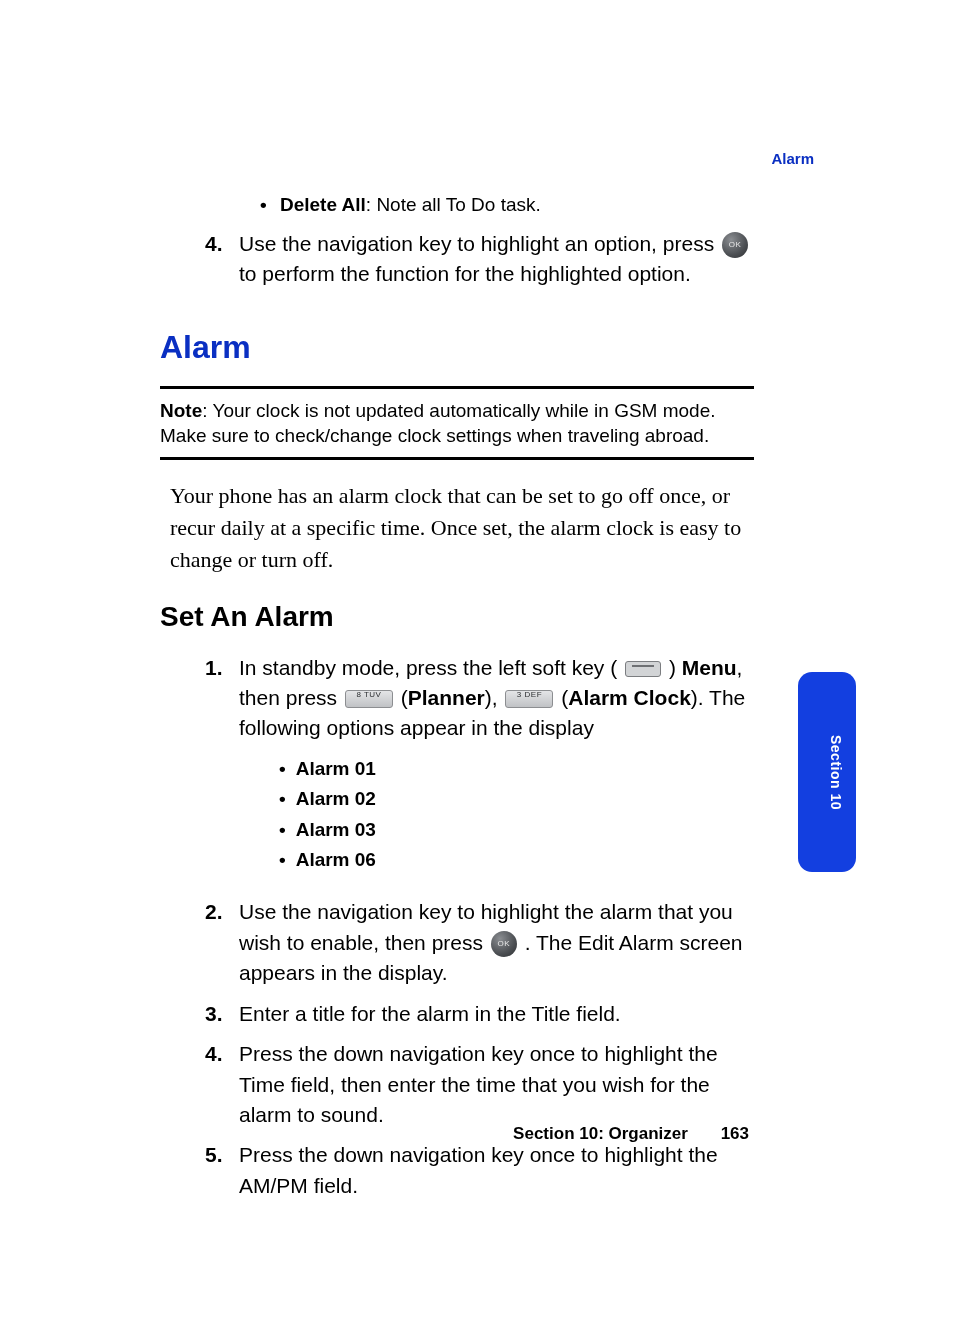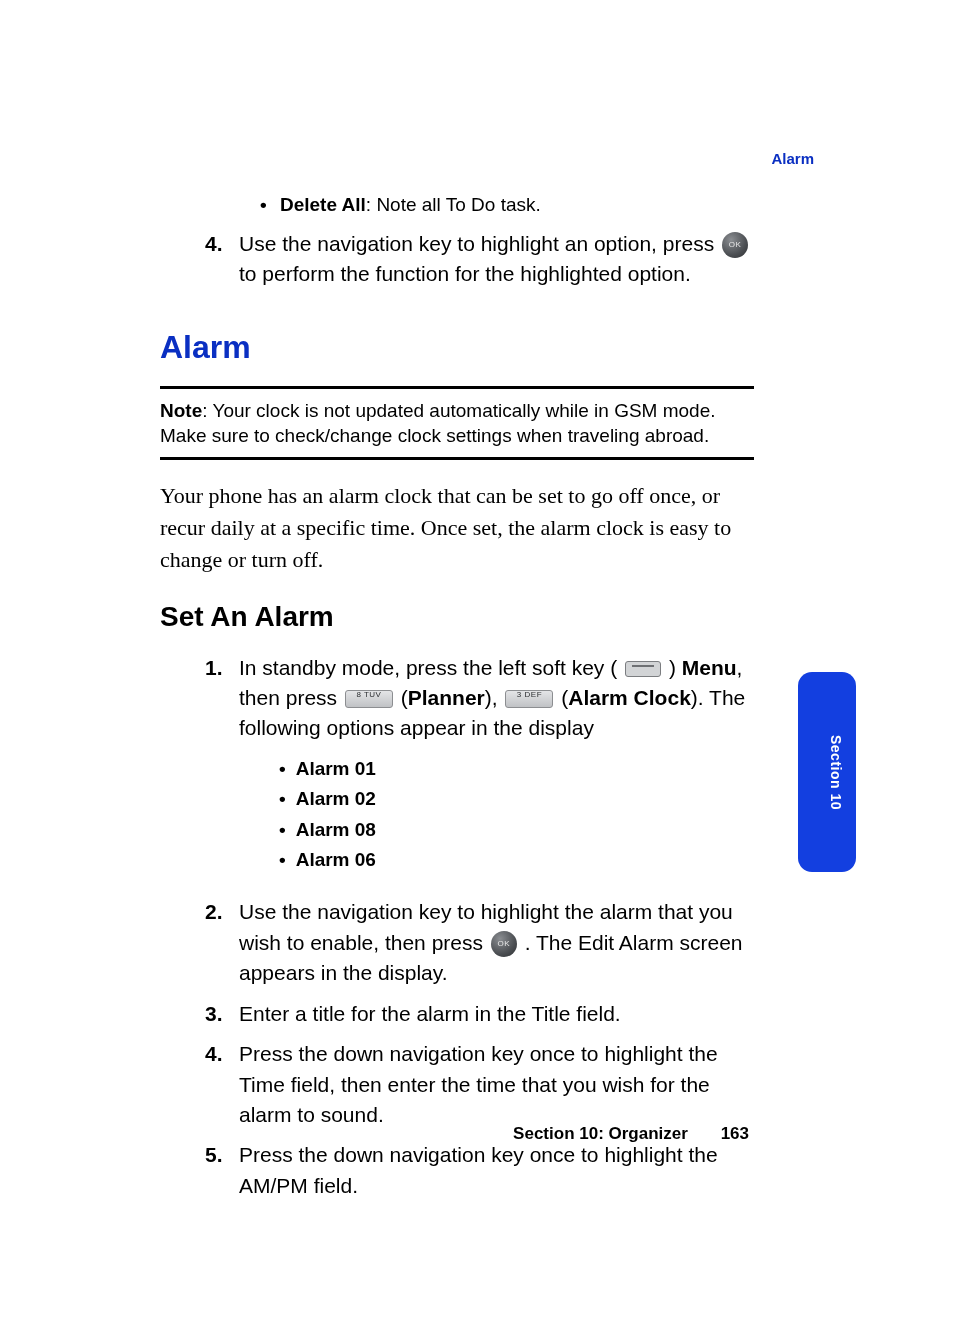--- a/index.html
+++ b/index.html
@@ -114,21 +114,21 @@
   .note {
     font-size: 19px;
     line-height: 1.3;
     margin: 0 0;
   }
   .note b { font-weight: bold; }
   .intro {
     font-family: "Book Antiqua", Palatino, "Palatino Linotype", Georgia, serif;
     font-size: 22px;
     line-height: 1.45;
-    margin: 20px 0 25px 0;
+    margin: 20px 0 25px 10px;
   }
   h2.sub {
     font-size: 28px;
     font-weight: bold;
     margin: 20px 0 20px 0;
   }
   .inner-bullets {
     margin: 10px 0 12px 40px;
   }
   .inner-bullets .ib {
@@ -206,21 +206,21 @@
       <span>In standby mode, press the left soft key ( </span>
       <span class="softkey-icon"></span>
       <span> ) </span><b>Menu</b><span>, then press </span>
       <span class="numkey-icon"><span class="kl">8 TUV</span></span>
       (<b>Planner</b><span>), </span>
       <span class="numkey-icon"><span class="kl">3 DEF</span></span>
       (<b>Alarm Clock</b><span>). The following options appear in the display</span>
       <div class="inner-bullets">
         <div class="ib"><span class="dot">•</span><span class="txt">Alarm 01</span></div>
         <div class="ib"><span class="dot">•</span><span class="txt">Alarm 02</span></div>
-        <div class="ib"><span class="dot">•</span><span class="txt">Alarm 08</span></div>
+        <div class="ib"><span class="dot">•</span><span class="txt">Alarm 03</span></div>
         <div class="ib"><span class="dot">•</span><span class="txt">Alarm 06</span></div>
       </div>
     </div>
   </div>
 
   <div class="num-item">
     <div class="num">2.</div>
     <div class="body">
       <span>Use the navigation key to highlight the alarm that you wish to enable, then press </span>
       <span class="ok-icon"></span>

